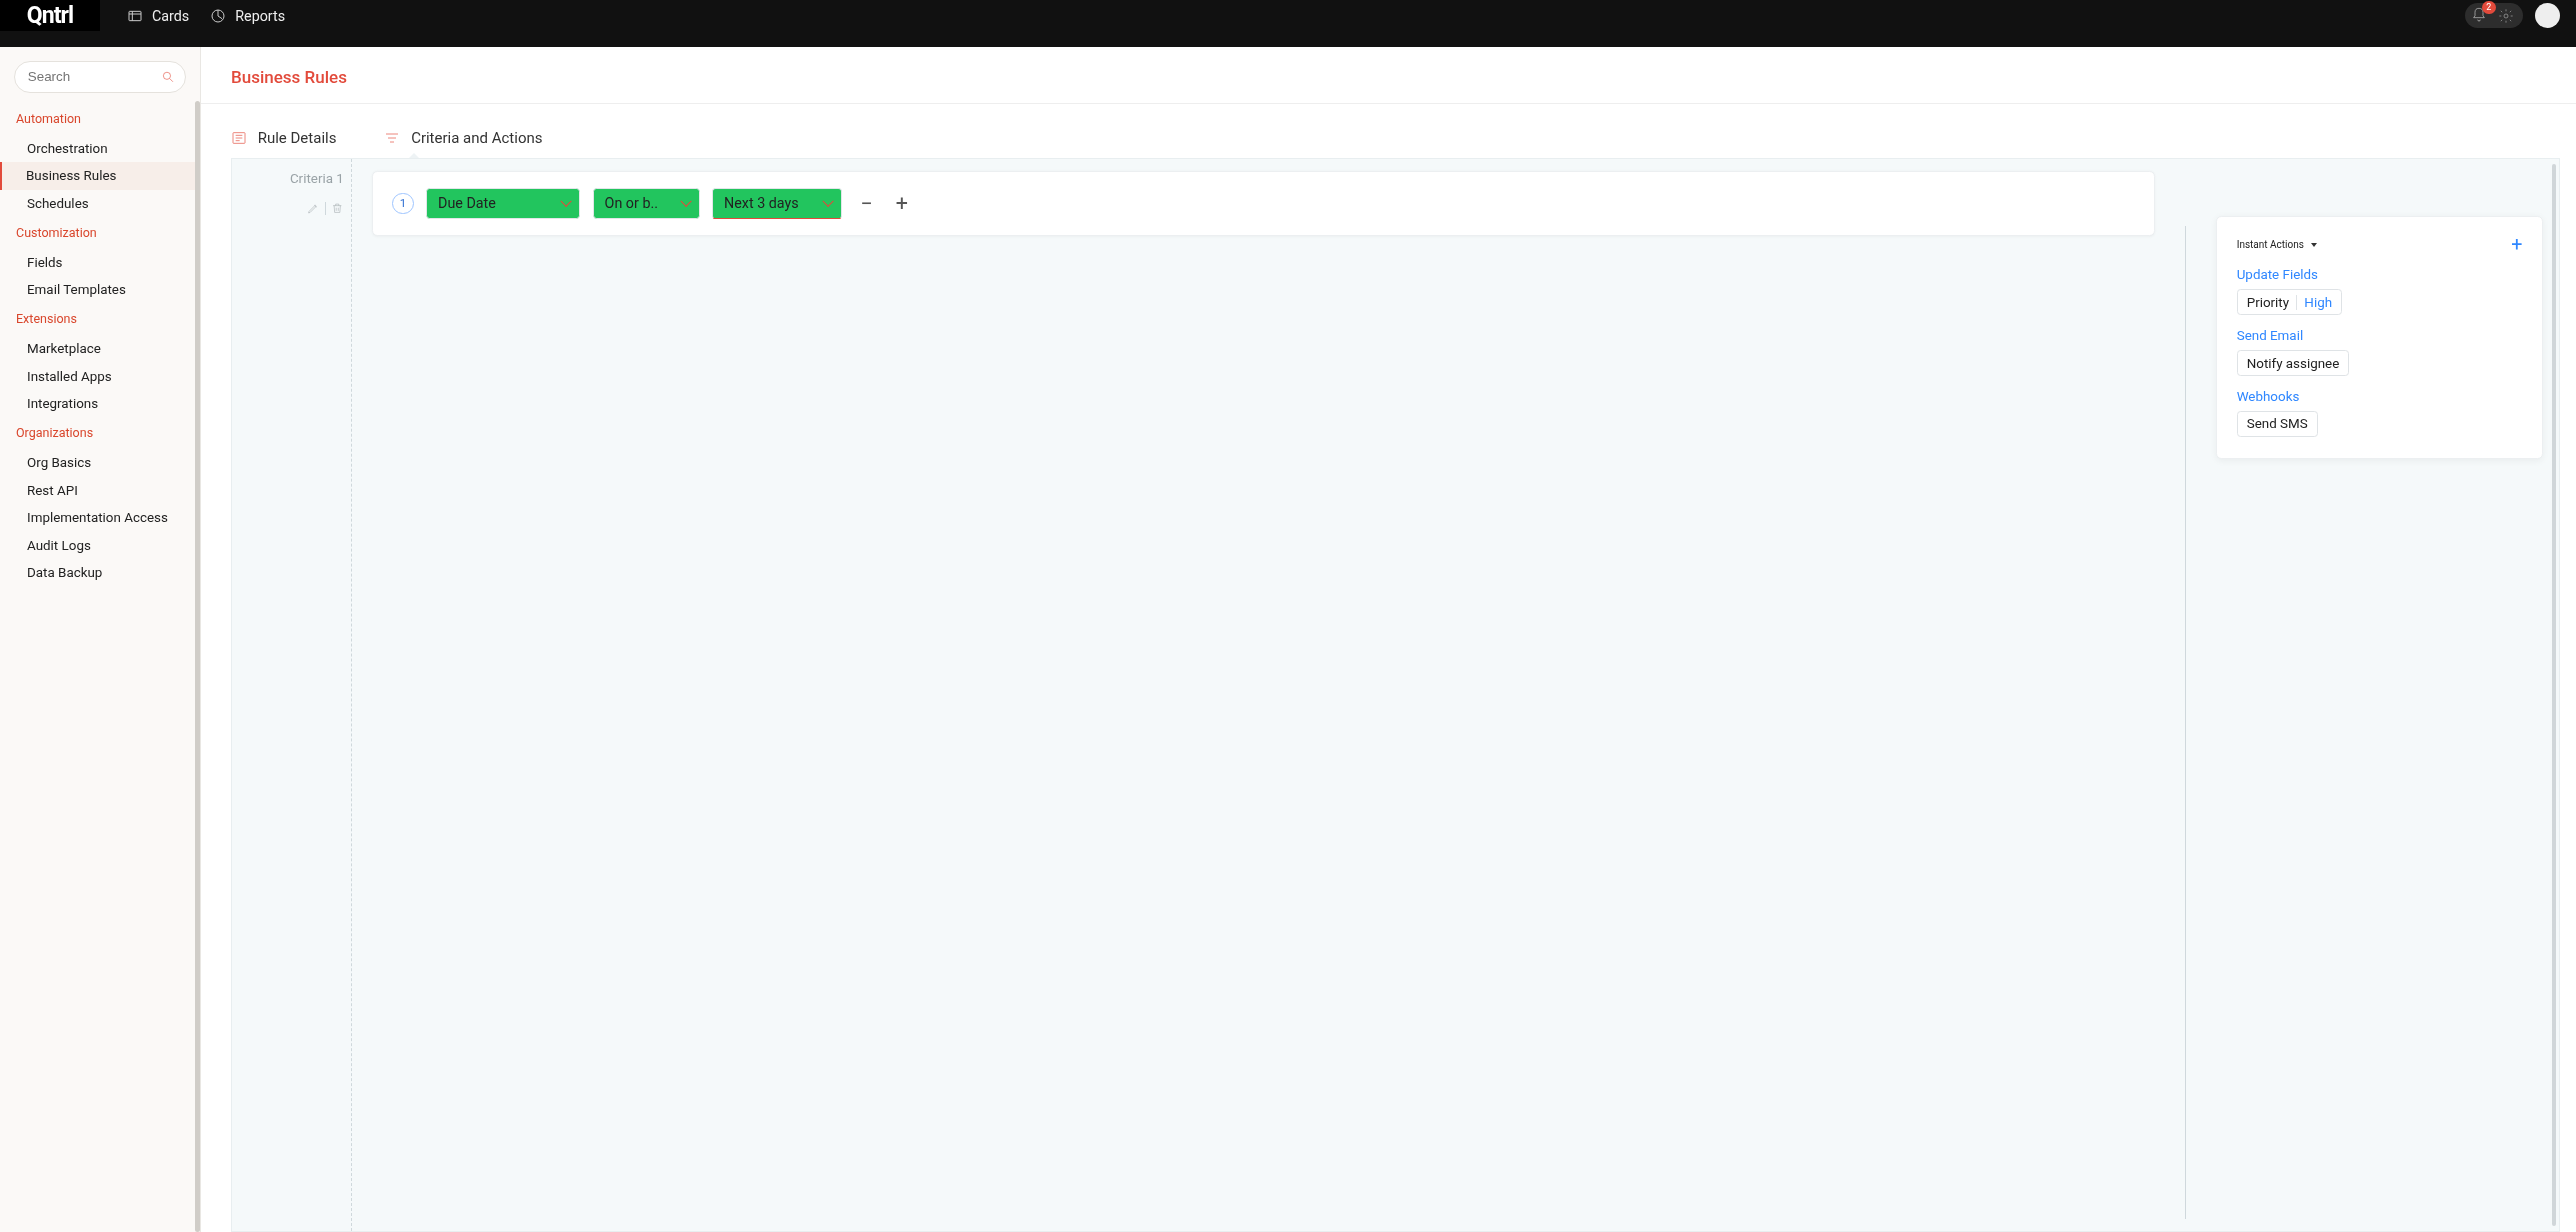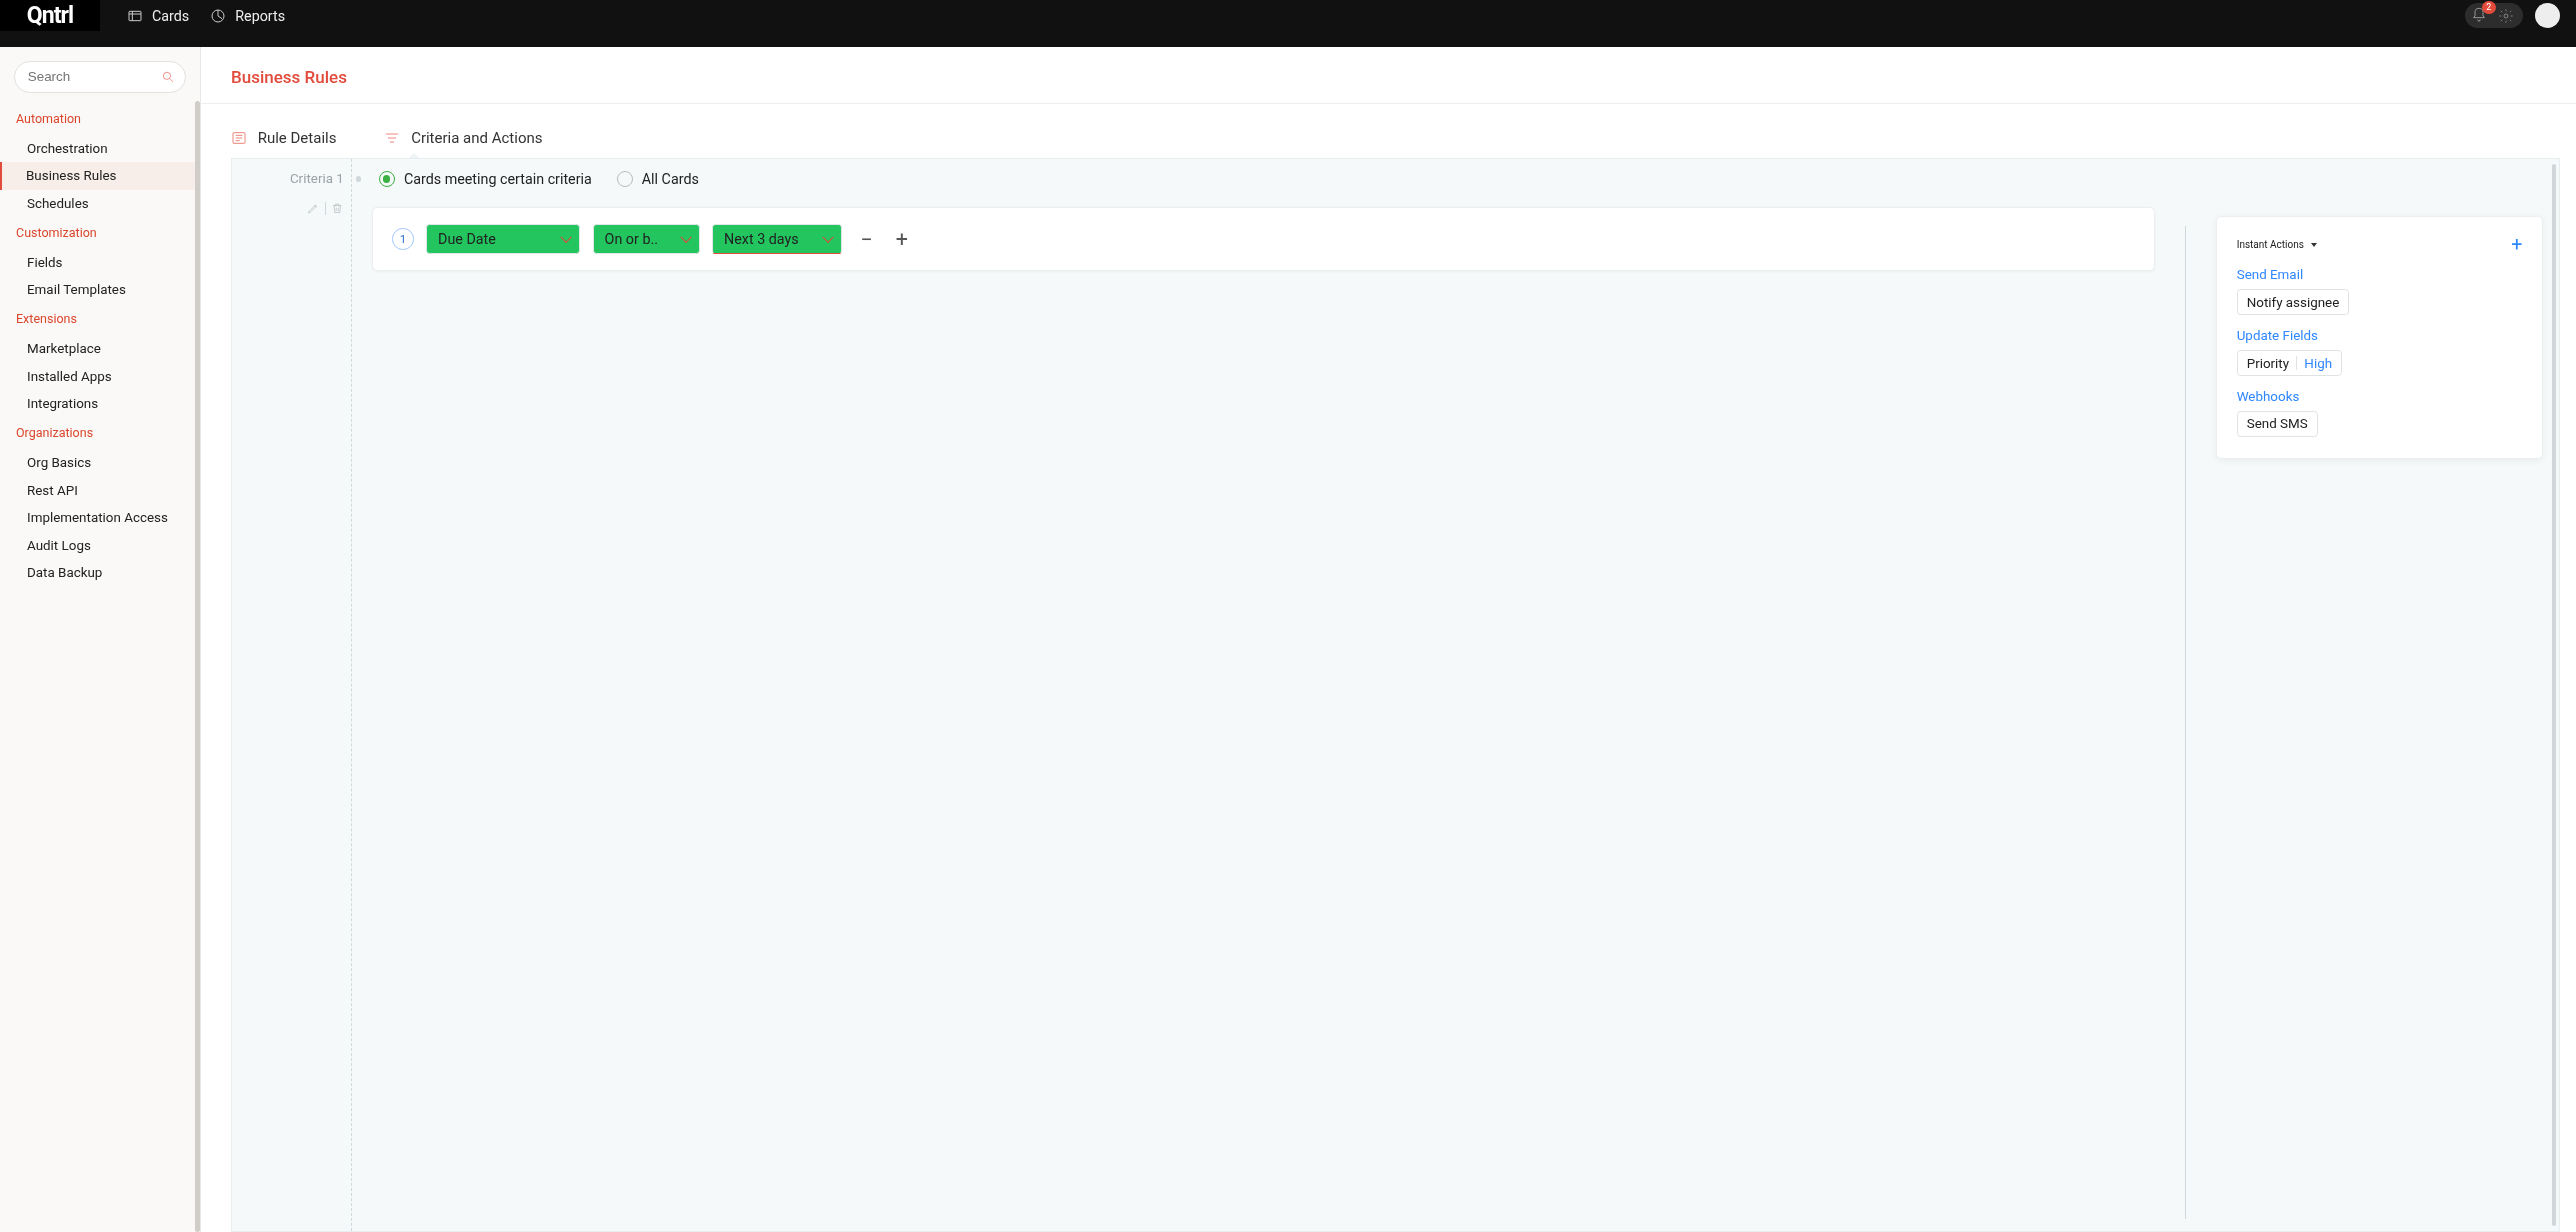--- a/index.html
+++ b/index.html
@@ -402,31 +402,20 @@
             </svg>
           <span class="sep"></span>
           <svg viewBox="0 0 24 24">
               <path d="M4 7h16M9 7V4h6v3M6 7l1 13h10l1-13M10 11v6M14 11v6"></path>
             </svg>
         </div>
       </div>
 
       <div class="canvas">
         <div class="rules-area">
-          <div class="scope-row">
-            <span style="width:5.4px;height:5.4px;border-radius:50%;background:#cfd8dc;margin-left:-16px;margin-right:-7.2px;"></span>
-            <label class="radio checked">
-              <span class="radio-dot"></span>
-              <span>Cards meeting certain criteria</span>
-            </label>
-            <label class="radio">
-              <span class="radio-dot"></span>
-              <span>All Cards</span>
-            </label>
-          </div>
 
           <div class="criteria-card">
             <span class="step-num">1</span>
             <div class="select w170"><span>Due Date</span></div>
             <div class="select w115"><span>On or b..</span></div>
             <div class="select w180"><span>Next 3 days</span></div>
             <span class="pm">−</span>
             <span class="pm">+</span>
           </div>
         </div>
@@ -438,36 +427,36 @@
         <div class="actions-panel">
           <div class="actions-header">
             <div class="actions-title">
               <span>Instant Actions</span>
               <span class="caret-down"></span>
             </div>
             <span class="plus-icon">+</span>
           </div>
 
           <div class="action-group">
-            <div class="action-group-title">Send Email</div>
-            <span class="chip">
-                <span>Notify assignee</span>
-              </span>
-          </div>
-
-          <div class="action-group">
             <div class="action-group-title">Update Fields</div>
             <span class="chip">
               <span>Priority</span>
               <span class="divider"></span>
               <span class="val">High</span>
             </span>
           </div>
 
           <div class="action-group">
+            <div class="action-group-title">Send Email</div>
+            <span class="chip">
+                <span>Notify assignee</span>
+              </span>
+          </div>
+
+          <div class="action-group">
             <div class="action-group-title">Webhooks</div>
             <span class="chip">
                 <span>Send SMS</span>
               </span>
           </div>
 
         </div>
       </div>
       <div class="ws-scrollbar"></div>
     </div>

